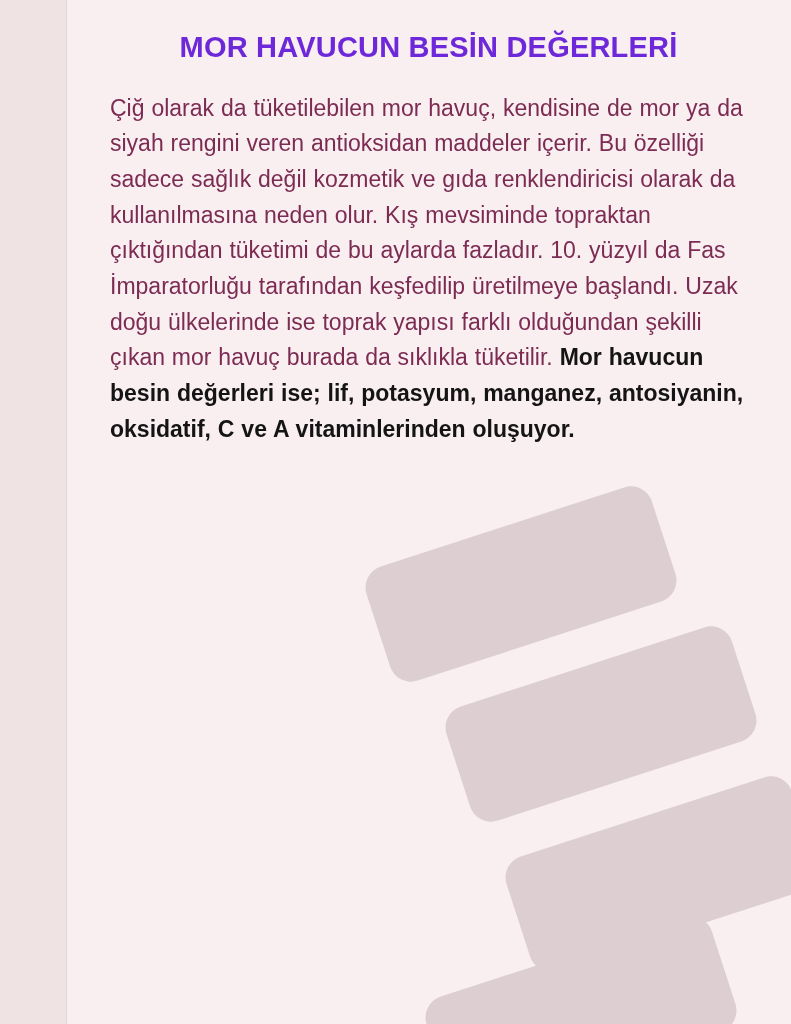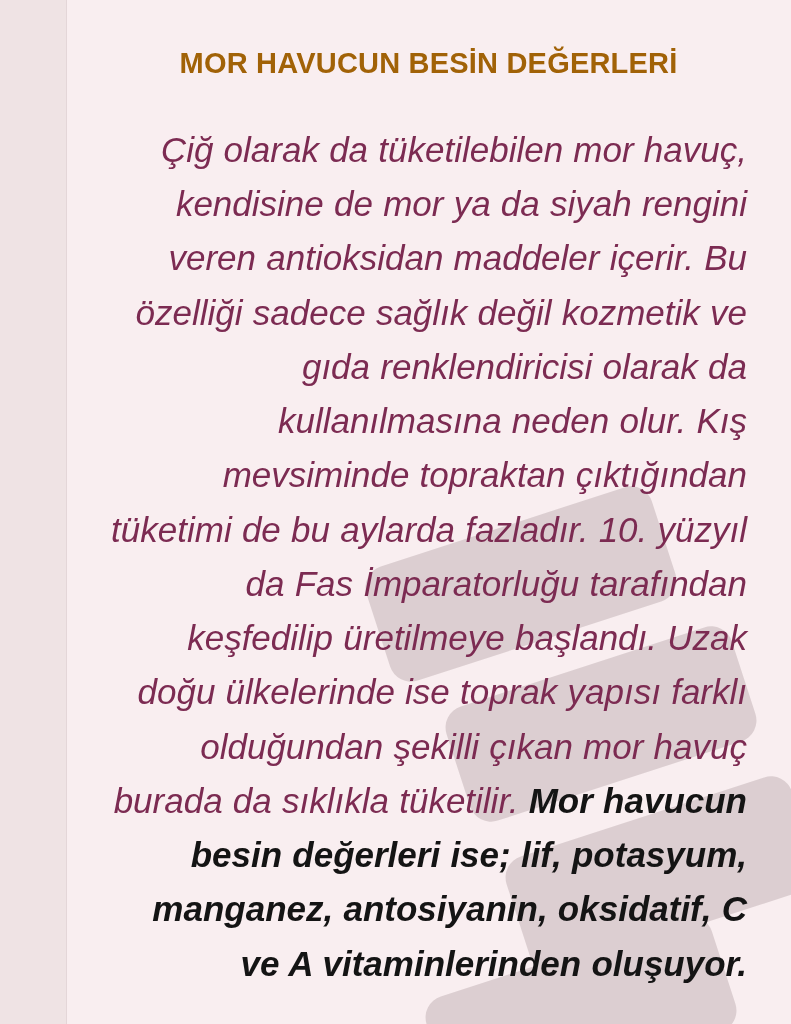--- a/index.html
+++ b/index.html
@@ -48,40 +48,39 @@
     position: absolute;
     left: 66px;
     top: 0;
     width: 725px;
     height: 1024px;
     padding: 0;
     box-sizing: border-box;
   }
 
   .title {
-    margin: 16px;
+    margin: 0;
     padding: 30px 28px 0 28px;
     text-align: center;
     font-size: 29px;
     font-weight: 700;
     letter-spacing: 0.2px;
-    color: #a16207;
+    color: #6d28d9;
     line-height: 1.2;
   }
 
   .body-text {
     margin: 0;
     padding: 26px 44px 0 44px;
-    text-align: right;
-    font-size: 35px;
+    text-align: left;
+    font-size: 23px;
     line-height: 1.55;
     color: #7c2b52;
     font-weight: 400;
     word-spacing: 0.5px;
-    font-style: italic;
   }
 
   .body-text .emphasis {
     color: #141414;
     font-weight: 700;
   }
 </style>
 </head>
 <body>
 

